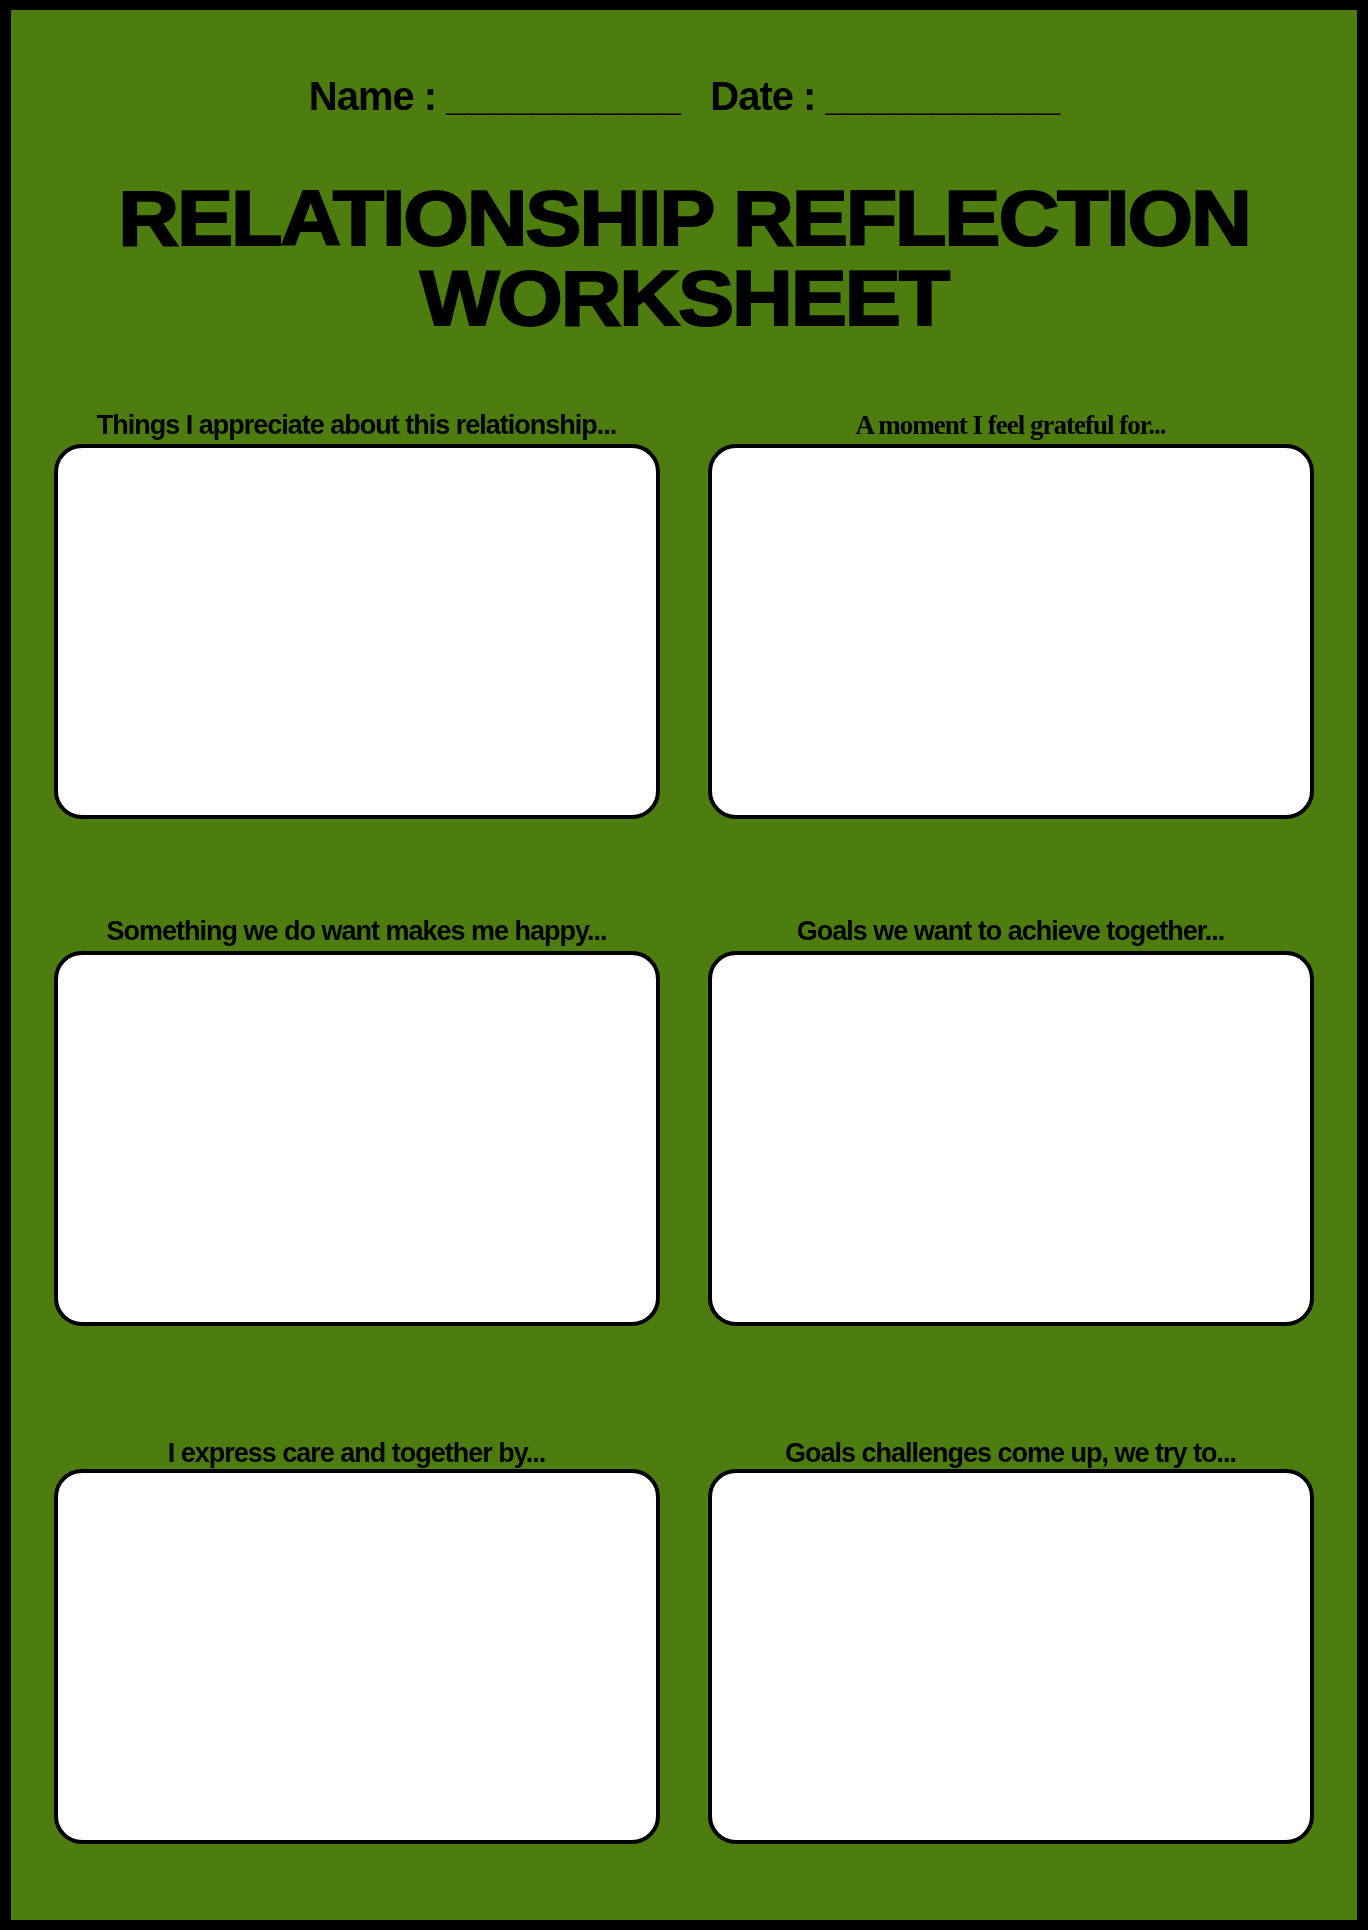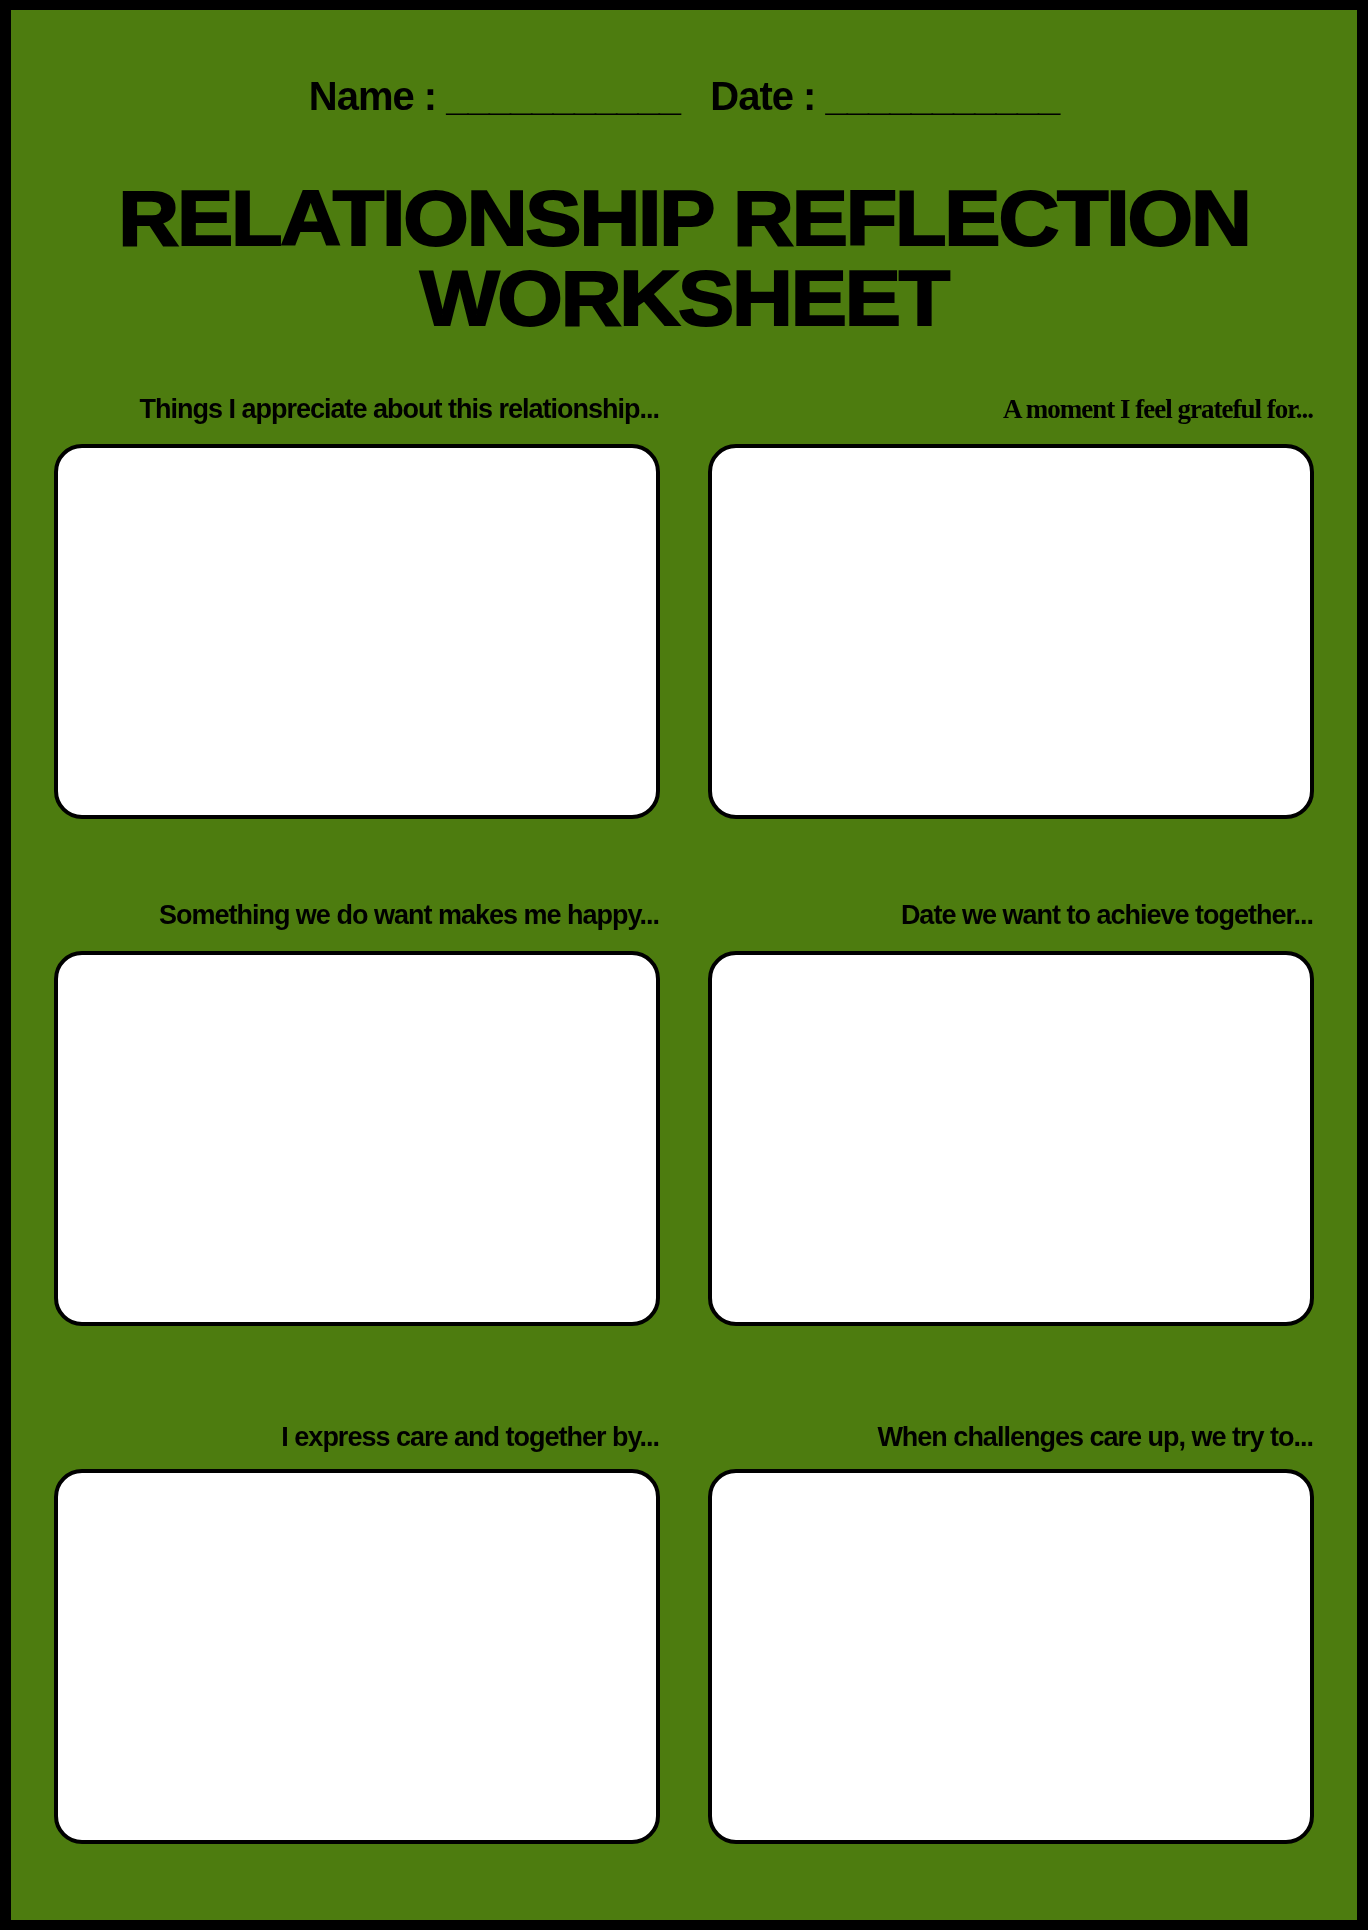--- a/index.html
+++ b/index.html
@@ -1,21 +1,21 @@
 <!DOCTYPE html>
 <html><head>
 <meta charset="utf-8">
 <style>
   html,body{margin:0;padding:0;}
   body{width:1368px;height:1930px;background:#000;font-family:"Liberation Sans",sans-serif;}
   .page{position:absolute;left:11px;top:10px;width:1346px;height:1910px;background:#4d7c0f;}
   .header{position:absolute;top:64px;left:0;width:100%;text-align:center;font-size:40px;font-weight:bold;letter-spacing:-1px;color:#000;}
   .header span{display:inline-block;}
   .title{position:absolute;top:168px;left:0;width:100%;text-align:center;font-family:"Liberation Sans",sans-serif;font-weight:900;font-size:78px;line-height:80px;color:#000;transform:scaleX(1.08);letter-spacing:-2px;-webkit-text-stroke:2px #000;}
-  .label{position:absolute;width:605px;text-align:right;font-size:27px;font-weight:bold;letter-spacing:-1px;color:#000;}
+  .label{position:absolute;width:605px;text-align:center;font-size:27px;font-weight:bold;letter-spacing:-1px;color:#000;margin-top:16px;}
   .box{position:absolute;width:598px;height:367px;border:4px solid #000;border-radius:28px;background:#fff;}
 </style>
 </head>
 <body>
 
 <div class="page">
   <div class="header">
     <span>Name : ___________</span>
     &nbsp;
     <span>Date : ___________</span>
@@ -28,21 +28,21 @@
 
   <div class="label" style="left:43px;top:384px;">Things I appreciate about this relationship...</div>
   <div class="box" style="left:43px;top:434px;"></div>
 
   <div class="label" style="left:697px;top:384px;font-family:Liberation Serif, serif;">A moment I feel grateful for...</div>
   <div class="box" style="left:697px;top:434px;"></div>
 
   <div class="label" style="left:43px;top:890px;">Something we do want makes me happy...</div>
   <div class="box" style="left:43px;top:941px;"></div>
 
-  <div class="label" style="left:697px;top:890px;">Date we want to achieve together...</div>
+  <div class="label" style="left:697px;top:890px;">Goals we want to achieve together...</div>
   <div class="box" style="left:697px;top:941px;"></div>
 
   <div class="label" style="left:43px;top:1412px;">I express care and together by...</div>
   <div class="box" style="left:43px;top:1459px;"></div>
 
-  <div class="label" style="left:697px;top:1412px;">When challenges care up, we try to...</div>
+  <div class="label" style="left:697px;top:1412px;">Goals challenges come up, we try to...</div>
   <div class="box" style="left:697px;top:1459px;"></div>
 </div>
 
 </body></html>

